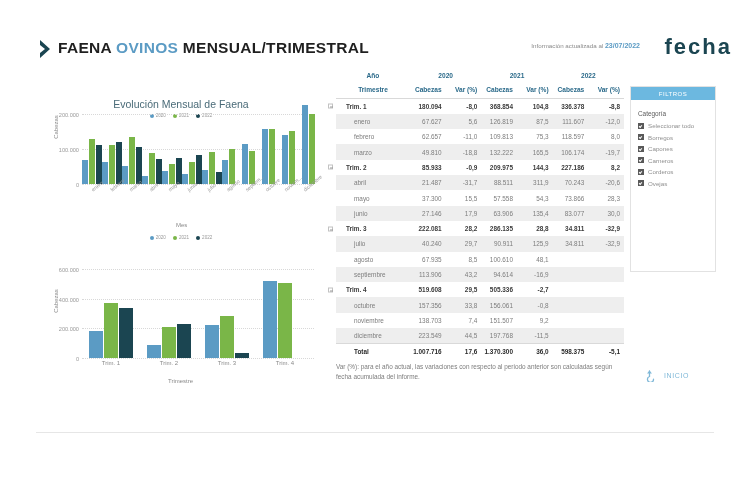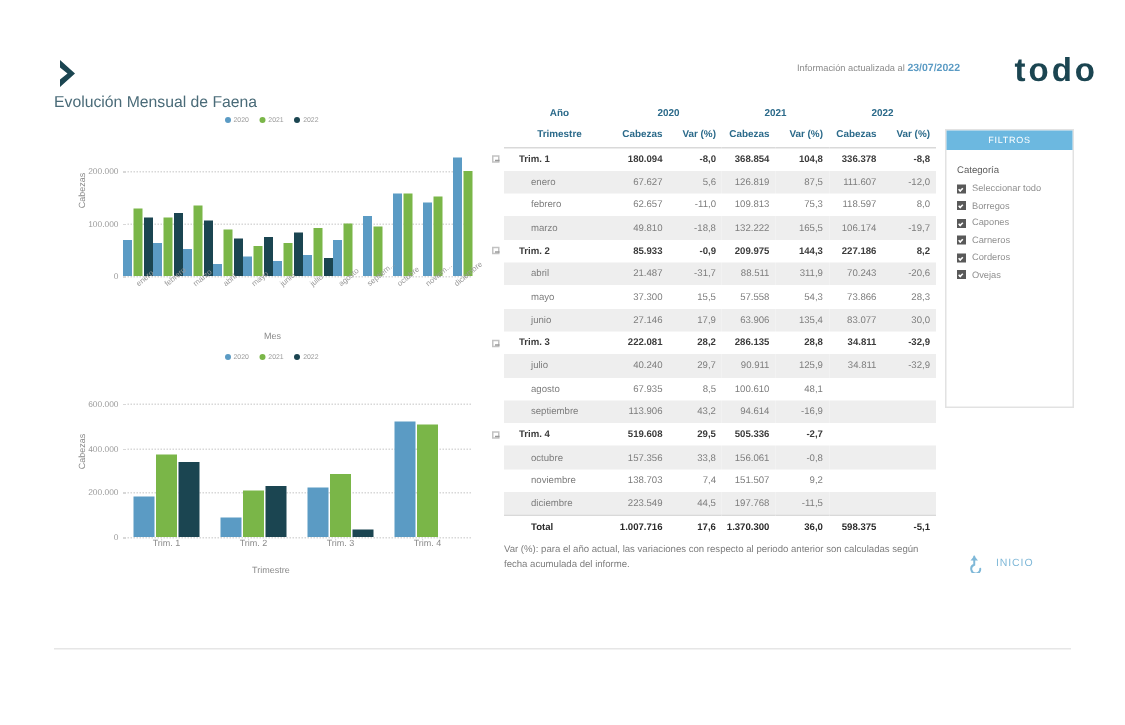--- a/index.html
+++ b/index.html
@@ -19,21 +19,21 @@
            letter-spacing:.3px; color:#1f1f1f; white-space:nowrap; }
   #title .accent { color:#5b9bc4; }
   #updated { position:absolute; right:110px; top:42px; font-size:6.2px; color:#8a8a8a; white-space:nowrap; }
   #updated .date { color:#5b9bc4; font-weight:bold; font-size:7px; }
   #logo { position:absolute; right:18px; top:34px; font-size:22px; letter-spacing:2px;
           color:#1b4551; font-weight:bold; }
 
   #rule { position:absolute; left:36px; top:432px; width:678px; height:1px; background:#e6e6e6; }
 
   
-  .chart-title { text-align:left; font-size:10.5px; color:#4a6b78; }
+  .chart-title { text-align:center; font-size:10.5px; color:#4a6b78;margin-top:36px; }
   .legend { display:flex; justify-content:center; gap:7px; margin-top:3px; }
   .legend .li { display:flex; align-items:center; gap:2px; font-size:4.6px; color:#9a9a9a; }
   .dot { width:4px; height:4px; border-radius:50%; display:inline-block; }
 
   .plot { position:relative; }
   .gridline { position:absolute; left:0; right:0; height:0; border-top:1px dotted #d8d8d8; }
   .ylab { position:absolute; right:100%; margin-right:3px; transform:translateY(-50%);
           font-size:5.6px; color:#9a9a9a; white-space:nowrap; }
   .axis-title { position:absolute; font-size:6px; color:#8a8a8a; }
   .y-axis-title { transform-origin:center; transform:rotate(-90deg); white-space:nowrap; }
@@ -101,25 +101,30 @@
 </style>
 </head>
 <body>
 
 <div id="page">
 
   <div id="header">
     <svg id="chevron" viewBox="0 0 14 20">
       <path d="M2 1 L12 10 L2 19 L2 14 L7 10 L2 6 Z" fill="#1b4551"></path>
     </svg>
+    <div id="title">
+      <span>FAENA</span>
+      <span class="accent">OVINOS</span>
+      <span>MENSUAL/TRIMESTRAL</span>
+    </div>
     <div id="updated">
       <span>Información actualizada al</span>
       <span class="date">23/07/2022</span>
     </div>
-    <div id="logo">todo</div>
+    <div id="logo">fecha</div>
   </div>
 
   <div id="monthly">
     <div class="chart-title">Evolución Mensual de Faena</div>
     <div class="legend" id="m-legend">
         <div class="li">
           <span class="dot" style="background: rgb(91, 155, 196);"></span>
           <span>2020</span>
         </div>
         <div class="li">

